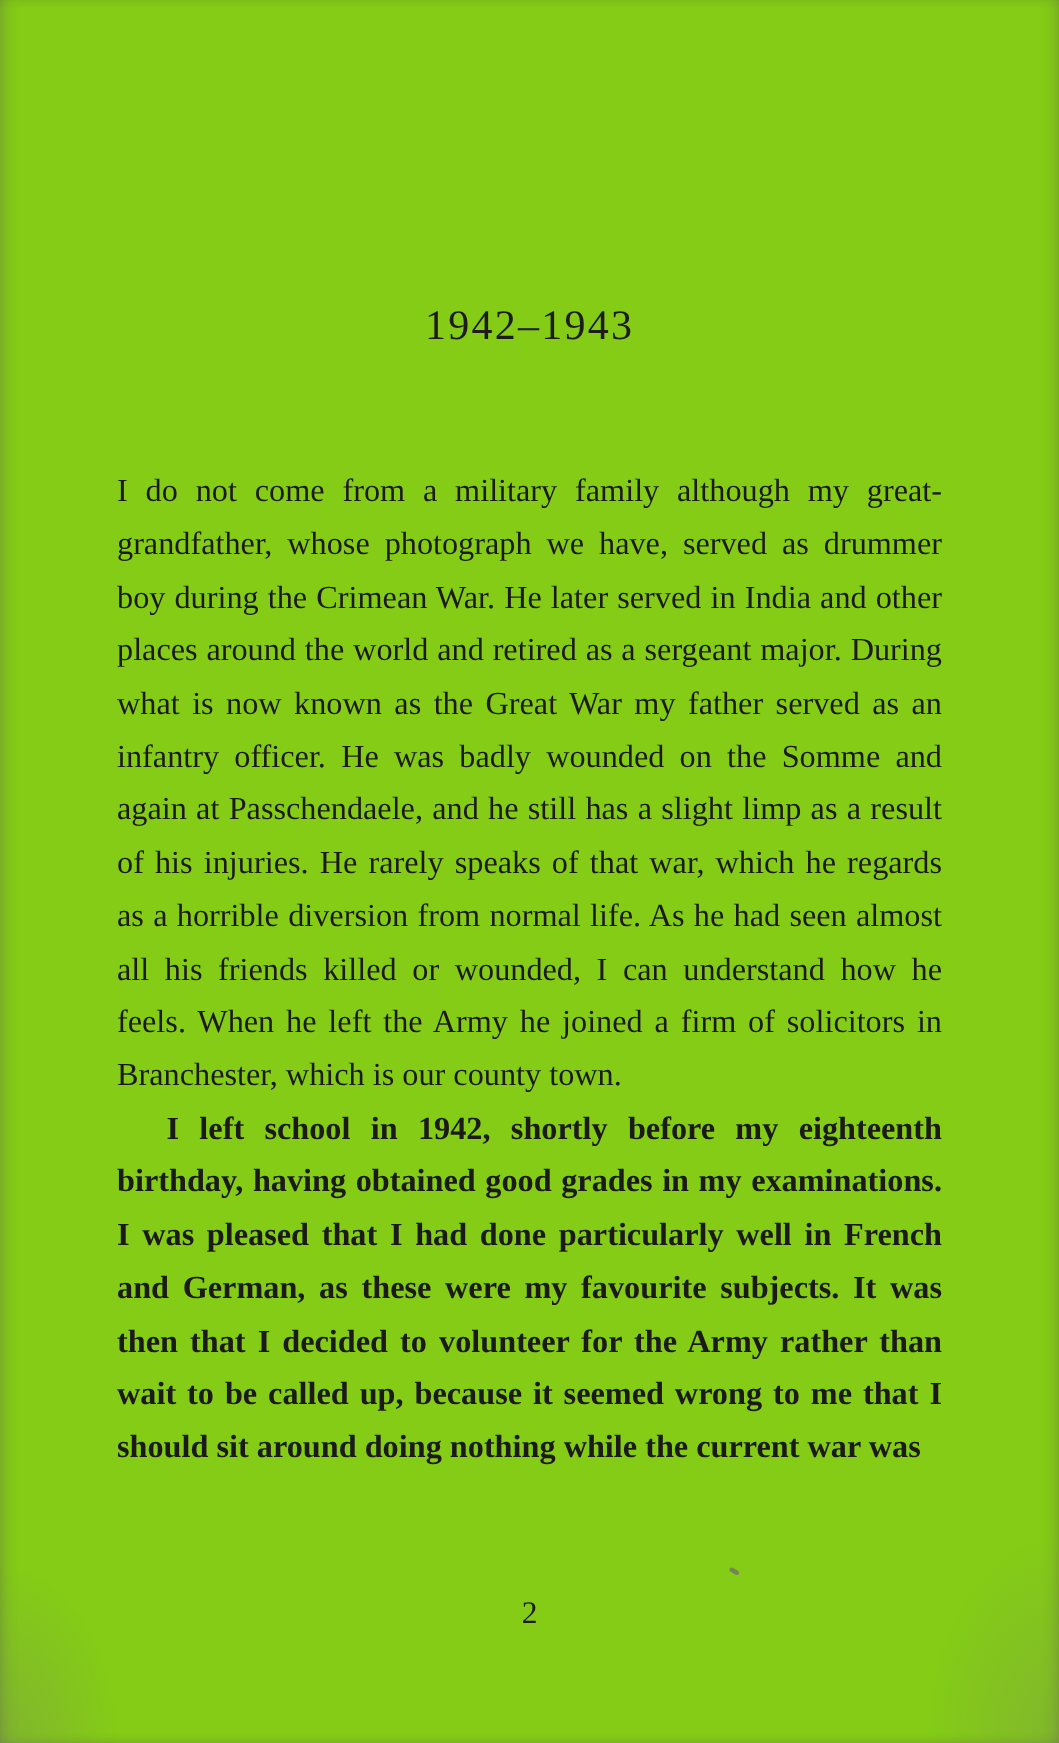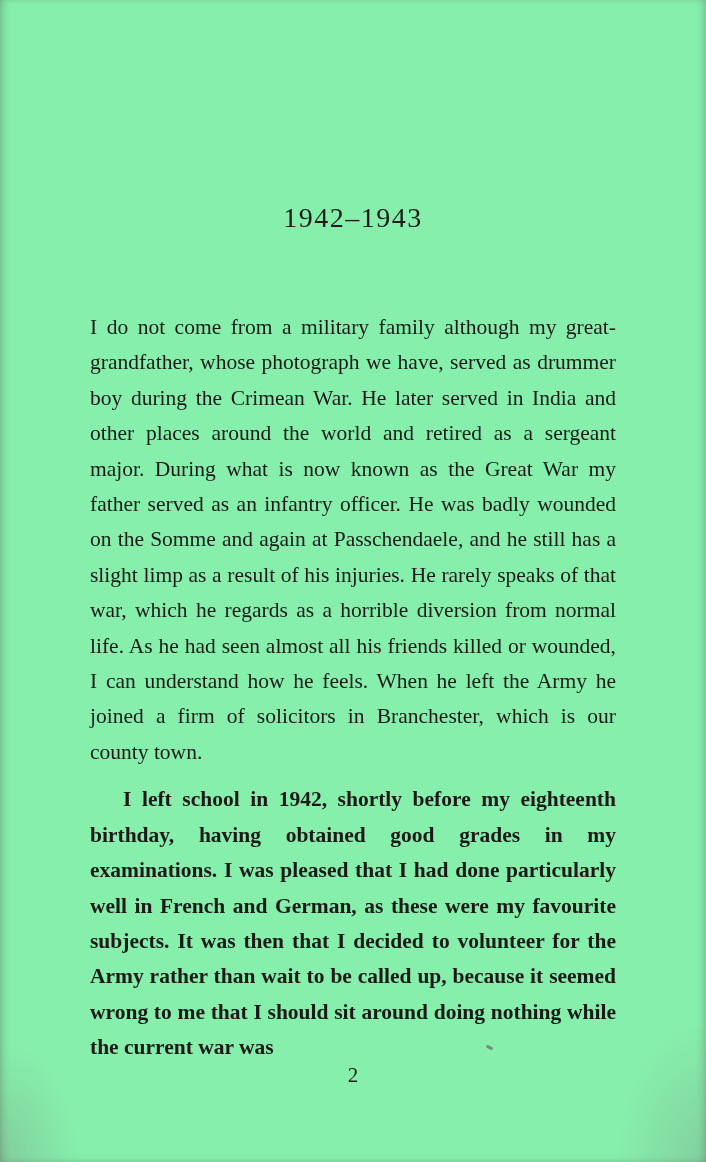--- a/index.html
+++ b/index.html
@@ -10,21 +10,21 @@
     width: 706px;
     height: 1162px;
     background: #e8e6e1;
     font-family: "Liberation Serif", "DejaVu Serif", serif;
     overflow: hidden;
   }
   .page {
     position: relative;
     width: 706px;
     height: 1162px;
-    background: #86efac;
+    background: #84cc16;
     box-shadow:
       inset 8px 0 10px -7px rgba(90,88,84,0.45),
       inset -8px 0 10px -7px rgba(90,88,84,0.40),
       inset 0 -5px 8px -6px rgba(90,88,84,0.30),
       inset 0 5px 8px -7px rgba(90,88,84,0.18);
     box-sizing: border-box;
   }
   
   .page::before,
   .page::after {
@@ -57,21 +57,21 @@
   }
   .body-text {
     width: 550px;
     margin: 76px auto 0 auto;
     font-size: 21.5px;
     line-height: 35.4px;
     color: #1b1a18;
     text-align: justify;
   }
   .para {
-    margin: 12px;
+    margin: 0;
   }
   .para.indented {
     text-indent: 33px;
     font-weight: bold;
   }
   .page-number {
     position: absolute;
     left: 0;
     right: 0;
     top: 1063px;

